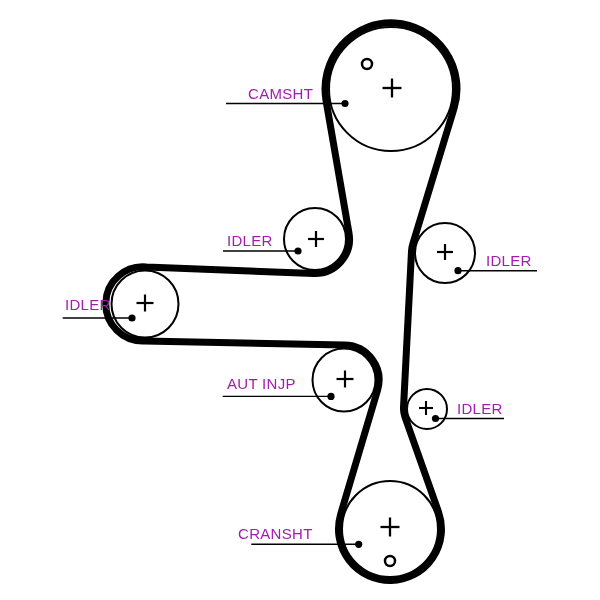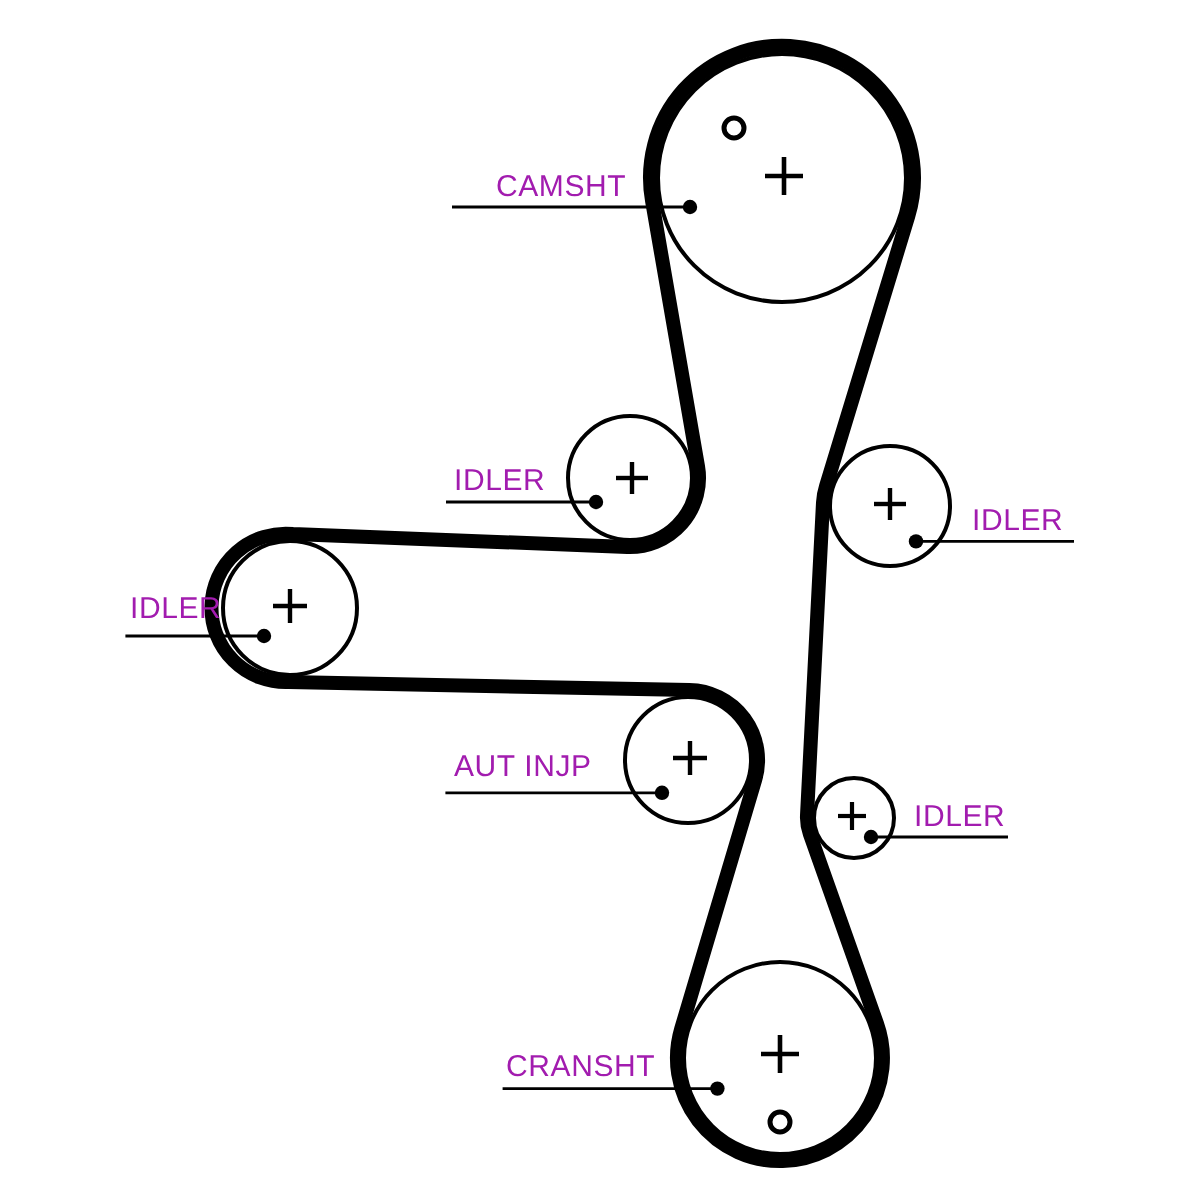--- a/index.html
+++ b/index.html
@@ -114,15 +114,15 @@
       <circle cx="358.7" cy="544.3" r="3.6"></circle>
     </g>
   </svg>
 
   <span class="part-label" style="left:248px; top:85.5px;">CAMSHT</span>
   <span class="part-label" style="left:227px; top:233px;">IDLER</span>
   <span class="part-label" style="left:486px; top:253px;">IDLER</span>
   <span class="part-label" style="left:65px;  top:296.5px;">IDLER</span>
   <span class="part-label" style="left:227px; top:376px;">AUT INJP</span>
   <span class="part-label" style="left:457px; top:400.5px;">IDLER</span>
-  <span class="part-label" style="left:253px; top:525.5px;">CRANSHT</span>
+  <span class="part-label" style="left:238px; top:525.5px;">CRANSHT</span>
 
 </div>
 
 </body></html>

